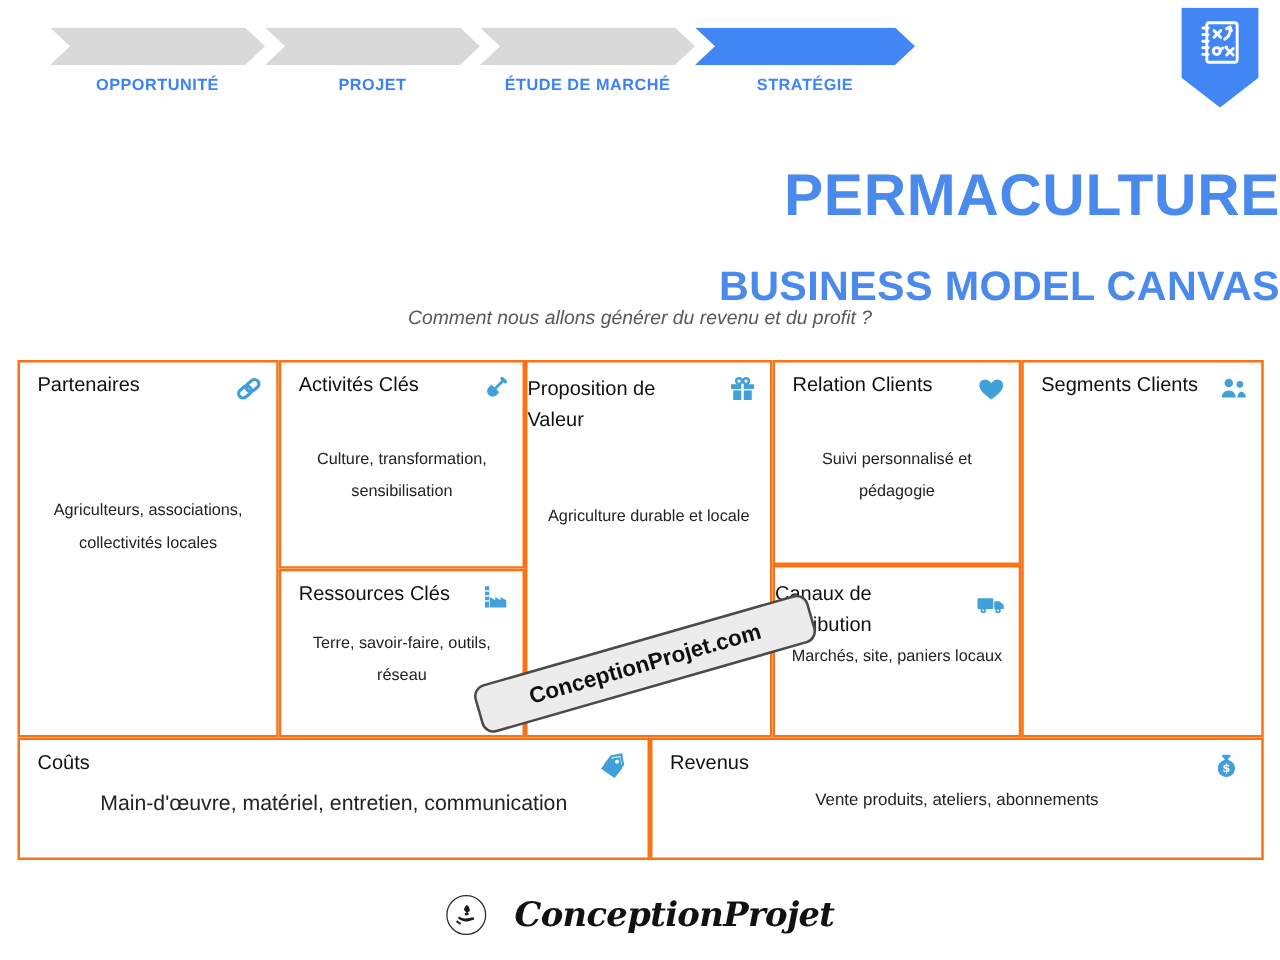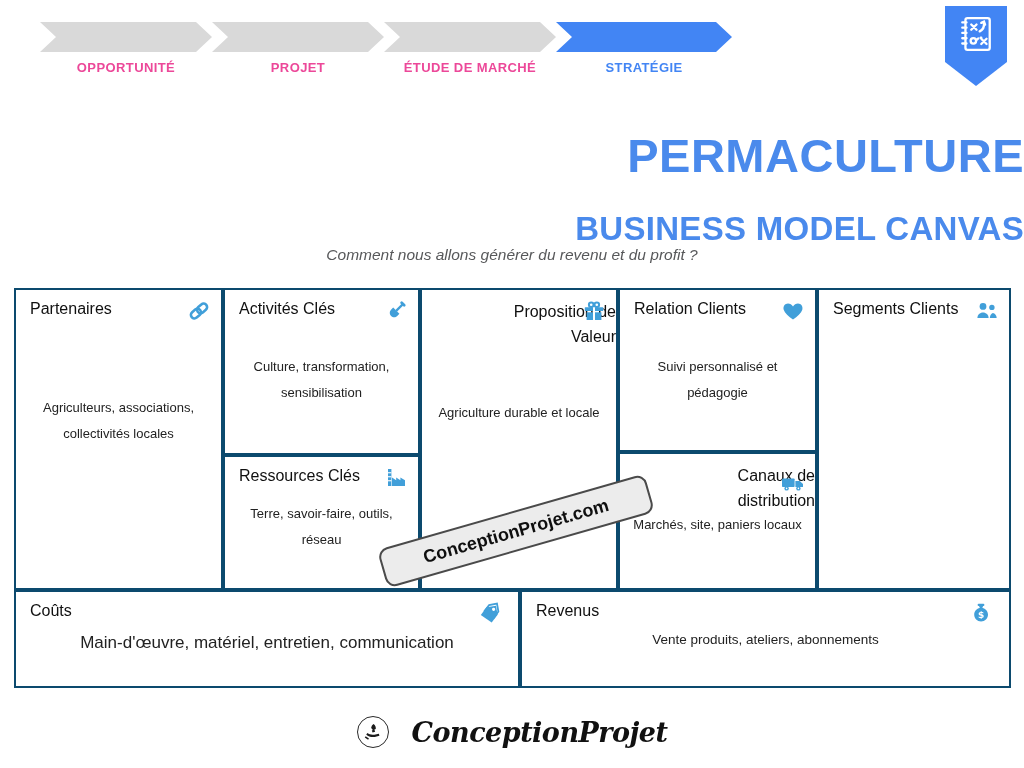--- a/index.html
+++ b/index.html
@@ -10,43 +10,43 @@
   }
 
   
   .step { position:absolute; top:22px; height:56px; }
   .chev {
     height:30px; width:100%; background:#d9d9d9;
     clip-path:polygon(0 0, calc(100% - 16px) 0, 100% 50%, calc(100% - 16px) 100%, 0 100%, 16px 50%);
   }
   .step-label {
     margin-top:8px; text-align:center; font-size:13px; font-weight:700;
-    color:#ec4899; letter-spacing:.4px; white-space:nowrap;
+    color:#3b82f6; letter-spacing:.4px; white-space:nowrap;
   }
   .step.active .chev { background:#4285f4; }
   .step.active .step-label { color:#4285f4; }
 
   .bookmark {
     position:absolute; left:945px; top:6px; width:62px; height:80px; background:#4285f4;
     clip-path:polygon(0 0,100% 0,100% 70%,50% 100%,0 70%);
     display:flex; justify-content:center; padding-top:9px;
   }
 
   
   .title   { position:absolute; left:0; right:0; top:128px; text-align:right;
              font-size:47px; font-weight:700; color:#4a8aec; letter-spacing:.5px; }
   .subtitle{ position:absolute; left:0; right:0; top:198px; text-align:right;
              font-size:33px; font-weight:700; color:#4a8aec; letter-spacing:.3px;margin-top:12px; }
   .tagline { position:absolute; left:0; right:0; top:246px; text-align:center;
              font-size:15.5px; font-style:italic; color:#57585a; }
 
   
-  .cell { position:absolute; border:2px solid #0c4a6e; background:#fff; }
+  .cell { position:absolute; border:2px solid #f97316; background:#fff; }
   .cell-title { position:absolute; left:14px; top:10px; font-size:16px; color:#101010; }
-  .cell-title.center { left:0; right:0; text-align:right; white-space:pre-line; line-height:1.55;padding-left:41px; }
+  .cell-title.center { left:0; right:0; text-align:left; white-space:pre-line; line-height:1.55; }
   .cell-icon { position:absolute; top:9px; right:10px; width:24px; height:24px; }
   .cell-body { position:absolute; left:6px; right:6px; text-align:center; font-size:13px;
                color:#222; line-height:2.0; white-space:pre-line; }
 
   
   .watermark {
     position:absolute; left:377px; top:511px; width:278px; height:40px;
     background:#ececec; border:2px solid #4a4a4a; border-radius:10px;
     transform:rotate(-16deg); z-index:6;
     display:flex; align-items:center; justify-content:center;

